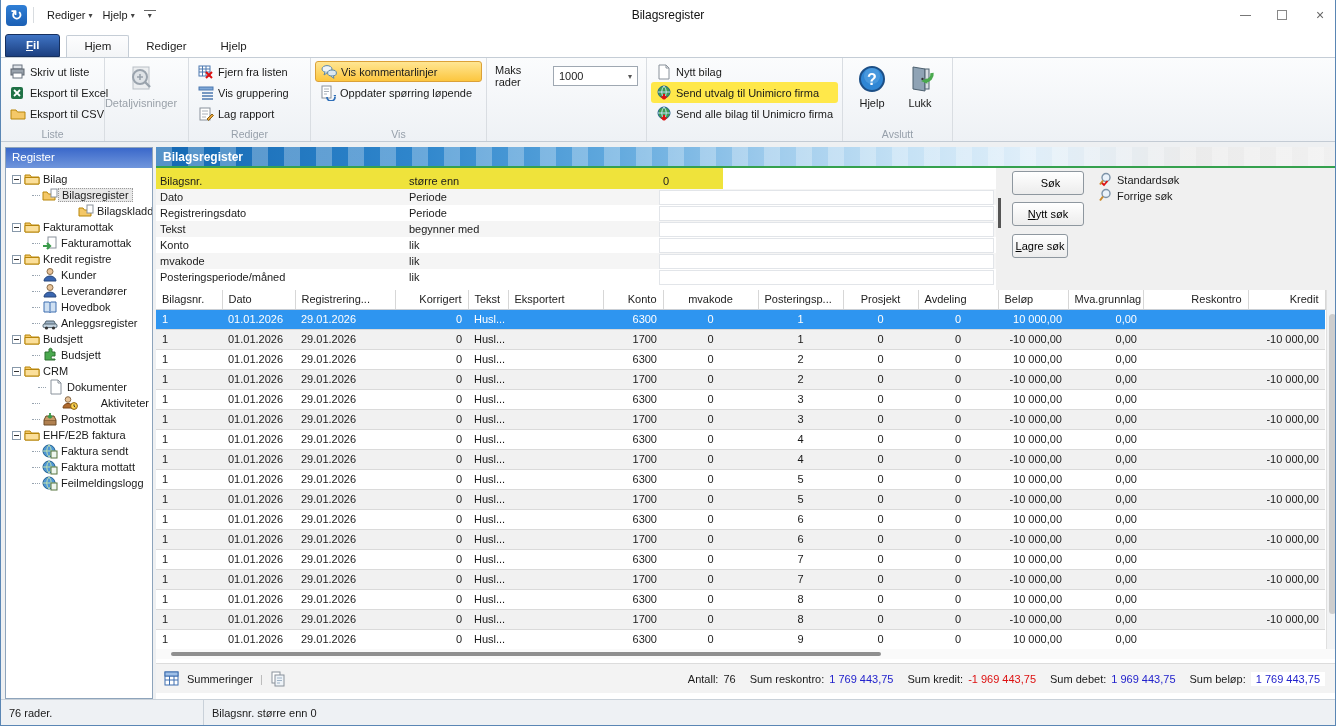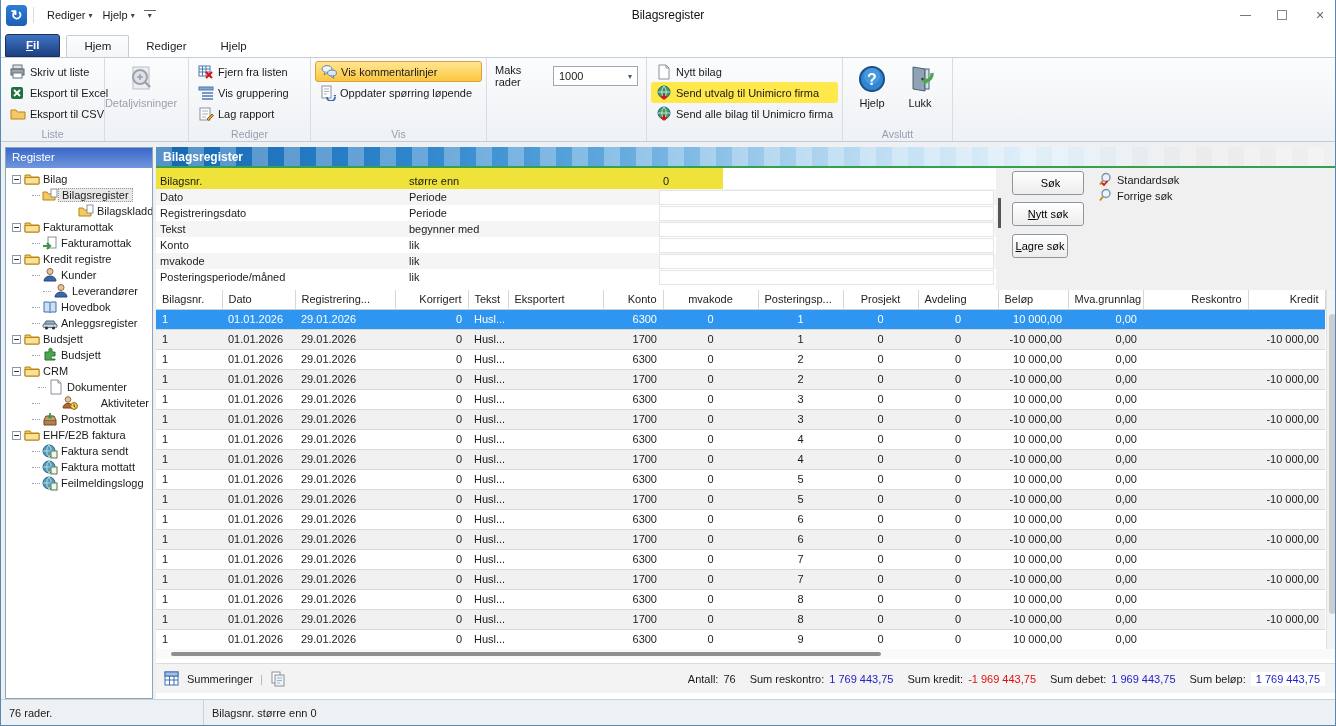--- a/index.html
+++ b/index.html
@@ -375,21 +375,21 @@
             <span class="lbl">Kredit registre</span>
           </div>
           <div class="titem" style="padding-left: 26px;">
             <span class="conn"></span>
             <span class="icon16"><svg viewBox="0 0 16 16">
                 <circle cx="8" cy="4.5" r="3" fill="#e8c49a" stroke="#8a6b48"></circle>
                 <path d="M2 14 a6 5 0 0 1 12 0 Z" fill="#3a66b0" stroke="#27477c"></path>
               </svg></span>
             <span class="lbl">Kunder</span>
           </div>
-          <div class="titem" style="padding-left: 26px; justify-content: center;">
+          <div class="titem" style="padding-left: 26px;">
             <span class="conn"></span>
             <span class="icon16"><svg viewBox="0 0 16 16">
                 <circle cx="8" cy="4.5" r="3" fill="#e8c49a" stroke="#8a6b48"></circle>
                 <path d="M2 14 a6 5 0 0 1 12 0 Z" fill="#3a66b0" stroke="#27477c"></path>
               </svg></span>
             <span class="lbl">Leverandører</span>
           </div>
           <div class="titem" style="padding-left: 26px;">
             <span class="conn"></span>
             <span class="icon16"><svg viewBox="0 0 16 16">

